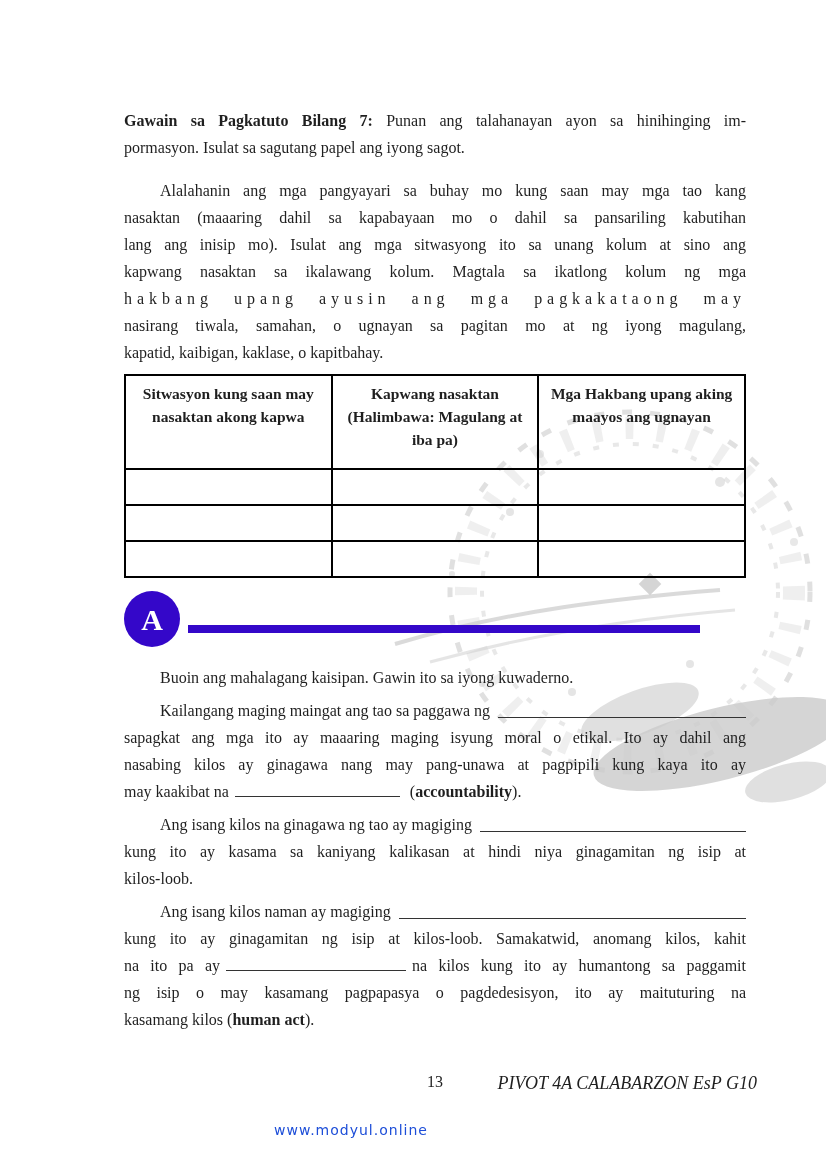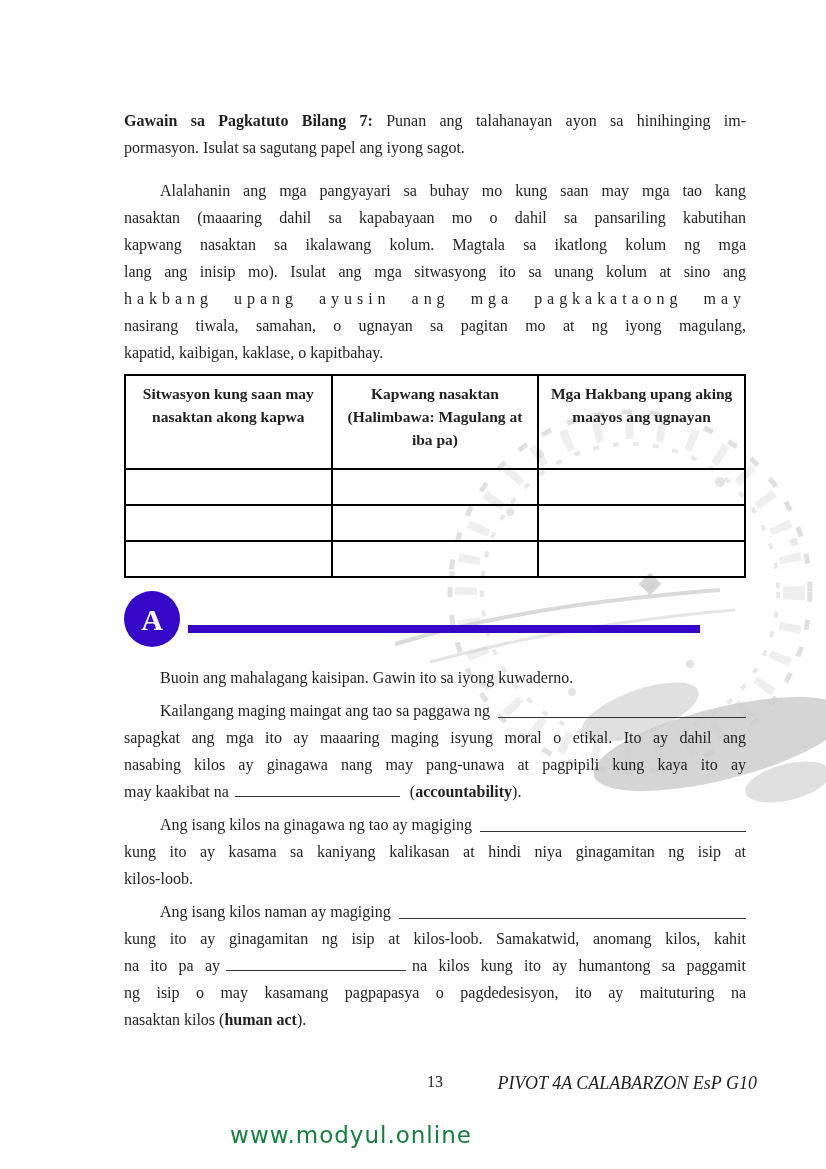--- a/index.html
+++ b/index.html
@@ -42,22 +42,22 @@
   .line-flex > span{ white-space:pre;text-align:center; }
   .fill{ flex:1 1 auto; border-bottom:1.5px solid var(--rule); margin:0 0 6px 8px; }
   .blank{ display:inline-block; border-bottom:1.5px solid var(--rule); height:2px; margin:0 6px; vertical-align:baseline; }
   .w165{ width:165px; } .w180{ width:180px; }
 
   .page-number{ position:absolute; top:1070px; left:124px; width:622px; text-align:center;
                 font-size:16px; line-height:24px; z-index:1; }
   .footer-cite{ position:absolute; top:1072px; right:69px; font-style:italic; font-size:18px;
                 line-height:22px; z-index:1; }
   .site{ position:absolute; top:1122px; left:0; width:702px; text-align:center;
-         font-family:"DejaVu Sans", sans-serif; font-size:23px; letter-spacing:1px;
-         color:#15803d; z-index:1; }
+         font-family:"DejaVu Sans", sans-serif; font-size:14px; letter-spacing:1px;
+         color:#1d4ed8; z-index:1; }
 </style>
 </head>
 <body>
 
 <div class="page">
 
   <svg class="stamp" width="436" height="460" viewBox="0 0 436 460" aria-hidden="true">
     <g fill="none" stroke="#cbcbcb">
       <circle cx="240" cy="230" r="180" stroke-width="5" stroke-dasharray="10 18" opacity="0.6"></circle>
       <circle cx="240" cy="230" r="148" stroke-width="4" stroke-dasharray="6 14" opacity="0.45"></circle>
@@ -84,22 +84,22 @@
   <div class="content">
 
     <div>
       <div class="j"><span class="b">Gawain sa Pagkatuto Bilang 7:</span><span> Punan ang talahanayan ayon sa hinihinging im-</span></div>
       <div class="left">pormasyon. Isulat sa sagutang papel ang iyong sagot.</div>
     </div>
 
     <div class="instructions">
       <div class="j ind">Alalahanin ang mga pangyayari sa buhay mo kung saan may mga tao kang</div>
       <div class="j">nasaktan (maaaring dahil sa kapabayaan mo o dahil sa pansariling kabutihan</div>
+      <div class="j">lang ang inisip mo). Isulat ang mga sitwasyong ito sa unang kolum at sino ang</div>
       <div class="j">kapwang nasaktan sa ikalawang kolum. Magtala sa ikatlong kolum ng mga</div>
-      <div class="j">lang ang inisip mo). Isulat ang mga sitwasyong ito sa unang kolum at sino ang</div>
       <div class="j sp">hakbang upang ayusin ang mga pagkakataong may</div>
       <div class="j">nasirang tiwala, samahan, o ugnayan sa pagitan mo at ng iyong magulang,</div>
       <div class="left">kapatid, kaibigan, kaklase, o kapitbahay.</div>
     </div>
 
     <table>
       <thead>
         <tr>
           <th>Sitwasyon kung saan may nasaktan akong kapwa</th>
           <th>Kapwang nasaktan (Halimbawa: Magulang at iba pa)</th>
@@ -152,21 +152,21 @@
     </div>
 
     <div class="para">
       <div class="line-flex ind">
         <span>Ang isang kilos naman ay magiging</span>
         <span class="fill"></span>
       </div>
       <div class="j">kung ito ay ginagamitan ng isip at kilos-loob. Samakatwid, anomang kilos, kahit</div>
       <div class="j"><span>na ito pa ay</span><span class="blank w180"></span><span>na kilos kung ito ay humantong sa paggamit</span></div>
       <div class="j">ng isip o may kasamang pagpapasya o pagdedesisyon, ito ay maituturing na</div>
-      <div class="left"><span>nasaktan kilos (</span><span class="b">human act</span><span>).</span></div>
+      <div class="left"><span>kasamang kilos (</span><span class="b">human act</span><span>).</span></div>
     </div>
 
   </div>
 
   <div class="page-number">13</div>
   <div class="footer-cite">PIVOT 4A CALABARZON EsP G10</div>
   <div class="site">www.modyul.online</div>
 
 </div>
 

